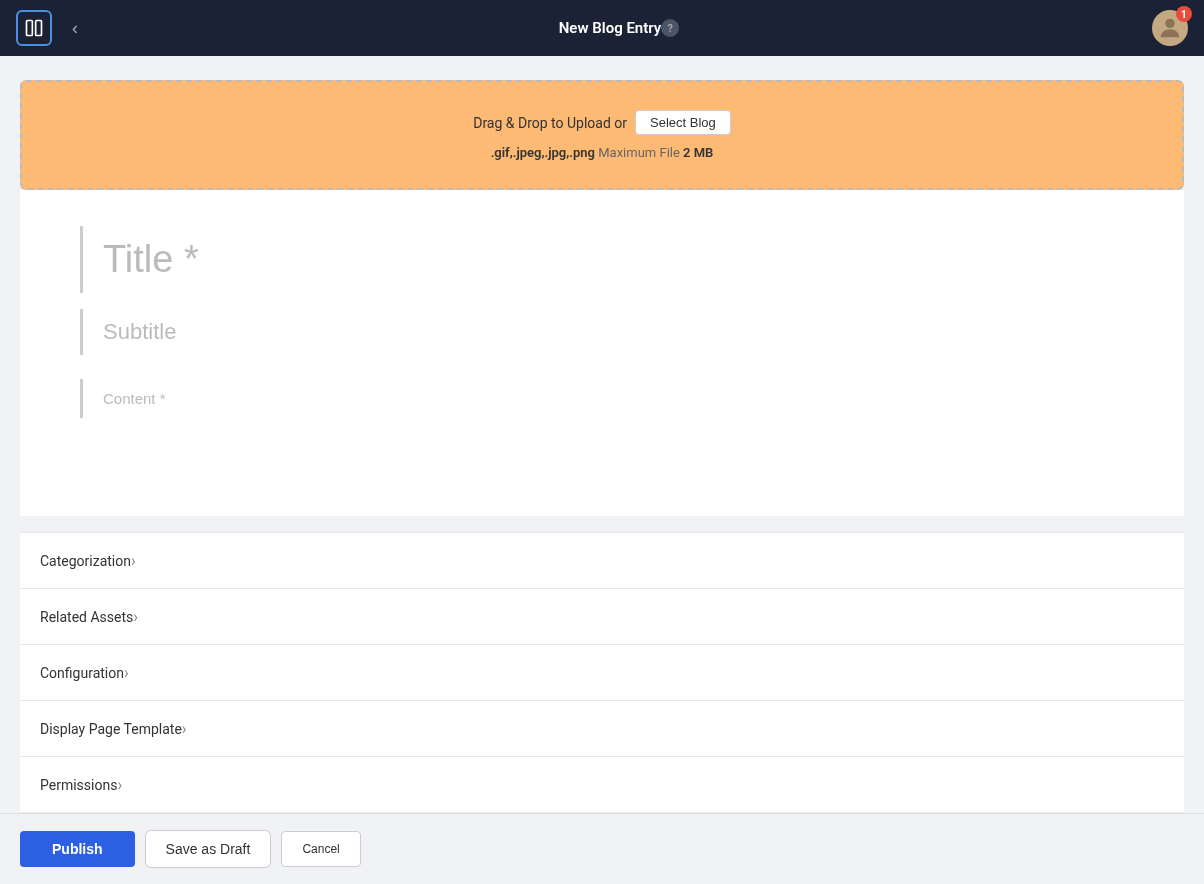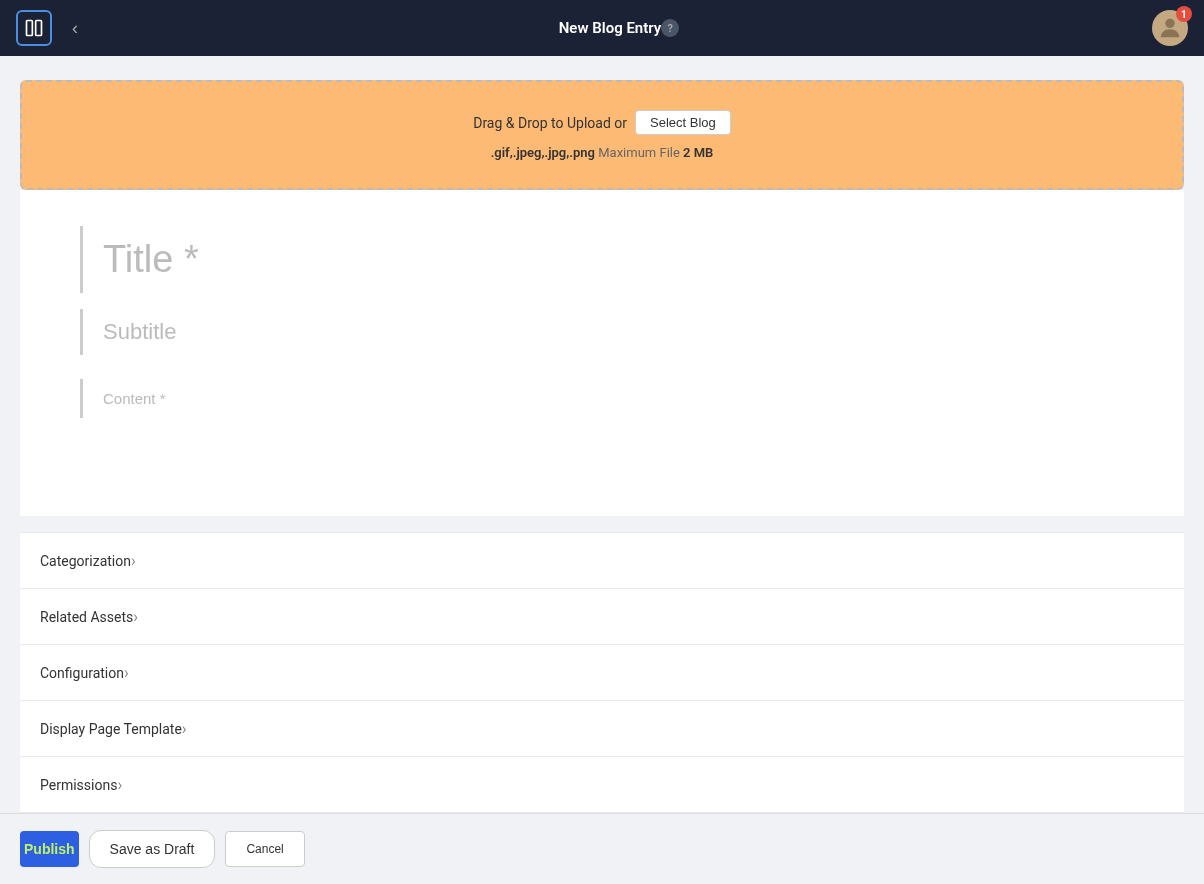--- a/index.html
+++ b/index.html
@@ -254,33 +254,33 @@
       background: #f1f2f5;
       border-top: 1px solid #ddd;
       padding: 16px 20px;
       display: flex;
       align-items: center;
       gap: 10px;
       flex-shrink: 0;
     }
     .btn-publish {
       background: #2d5fe3;
-      color: #bef264;
+      color: #ffffff;
       border: none;
       border-radius: 4px;
-      padding: 10px 4px;
+      padding: 10px 32px;
       font-size: 14px;
       font-weight: 600;
       cursor: pointer;
     }
     .btn-draft {
       background: #fff;
       color: #333;
       border: 1px solid #ccc;
-      border-radius: 12px;
+      border-radius: 6px;
       padding: 10px 20px;
       font-size: 14px;
       cursor: pointer;
     }
     .btn-cancel {
       background: #fff;
       color: #333;
       border: 1px solid #ccc;
       border-radius: 4px;
       padding: 10px 20px;

